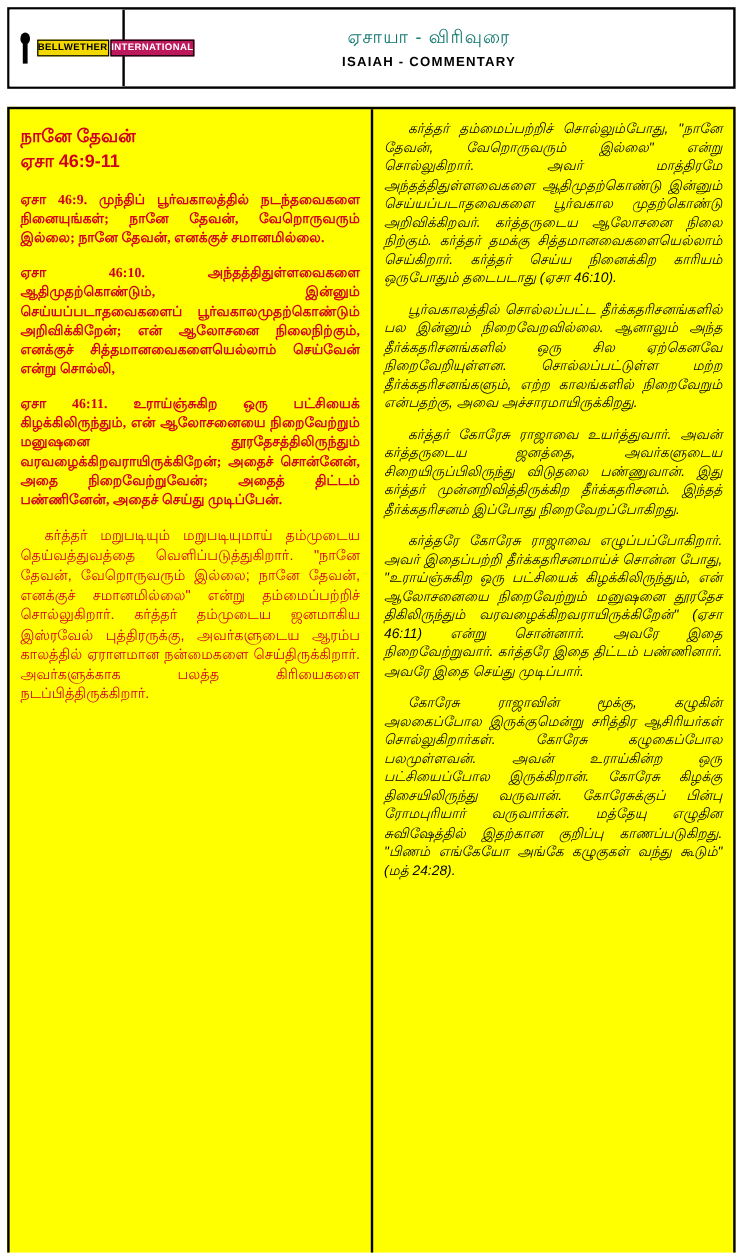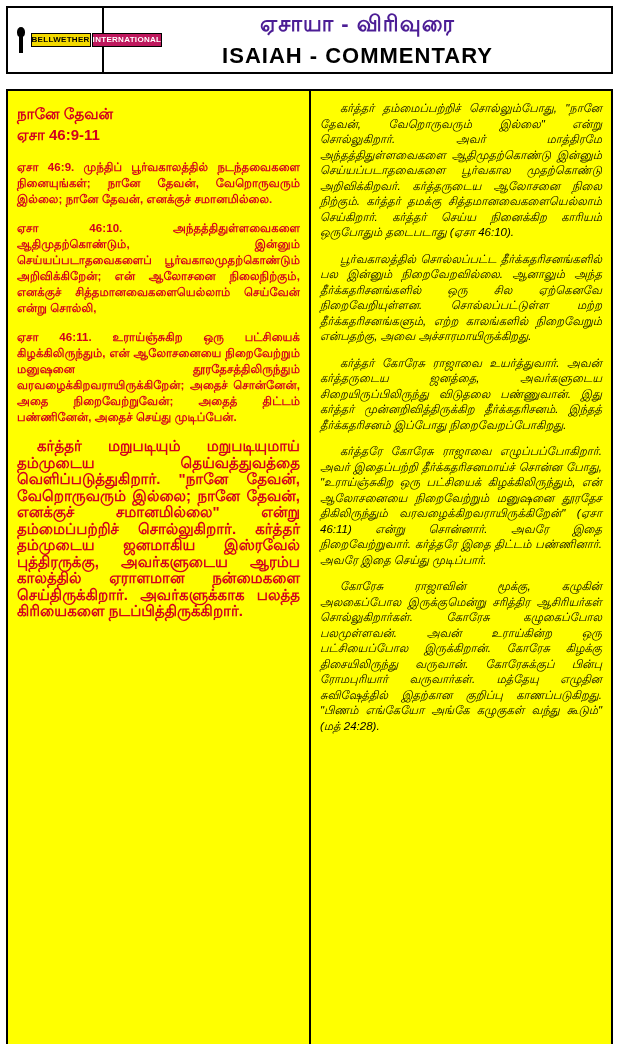--- a/index.html
+++ b/index.html
@@ -108,27 +108,27 @@
   }
   .header-title {
     flex: 1;
     display: flex;
     flex-direction: column;
     align-items: center;
     justify-content: center;
     gap: 4px;
   }
   .title-tamil {
-    font-size: 22px;
-    font-weight: bold;
-    color: #4c1d95;
+    font-size: 15px;
+    font-weight: normal;
+    color: #0f766e;
     letter-spacing: 1px;
   }
   .title-eng {
-    font-size: 22px;
+    font-size: 11px;
     font-weight: bold;
     color: #000;
     letter-spacing: 1px;
   }
 
   
   .body-frame {
     position: absolute;
     left: 6px;
     top: 89px;
@@ -170,25 +170,26 @@
     margin: 0 0 14px 0;
   }
   p.verse {
     color: #d2001f;
     font-weight: bold;
     font-size: 11.5px;
     line-height: 16px;
     text-align: justify;
     margin: 0 0 13px 0;
     letter-spacing: .1px;
+    font-family: Liberation Serif, serif;
   }
   p.body-red {
     color: #d2001f;
-    font-weight: bold;
-    font-size: 15px;
+    font-weight: normal;
+    font-size: 12px;
     line-height: 16.5px;
     text-align: justify;
     margin: 0 0 12px 0;
     text-indent: 20px;
   }
   p.body-black {
     color: #000000;
     font-size: 11.5px;
     line-height: 15.5px;
     text-align: justify;

